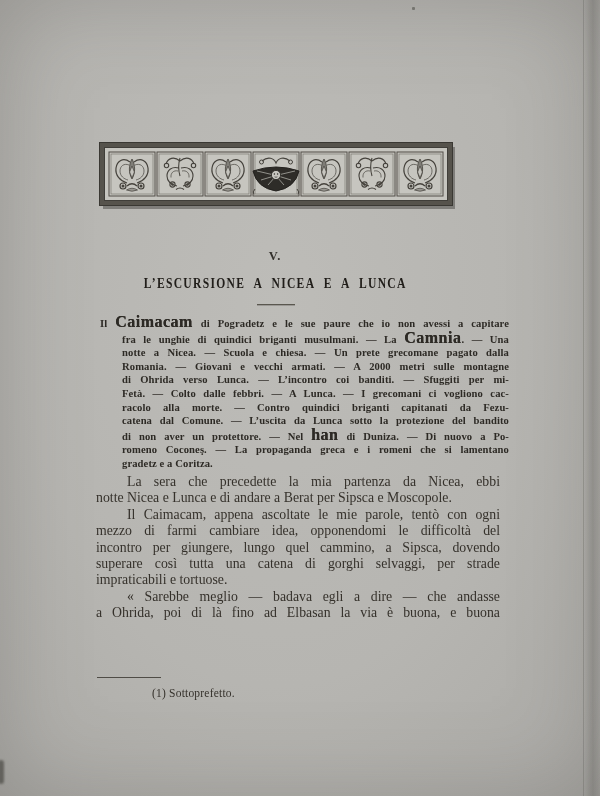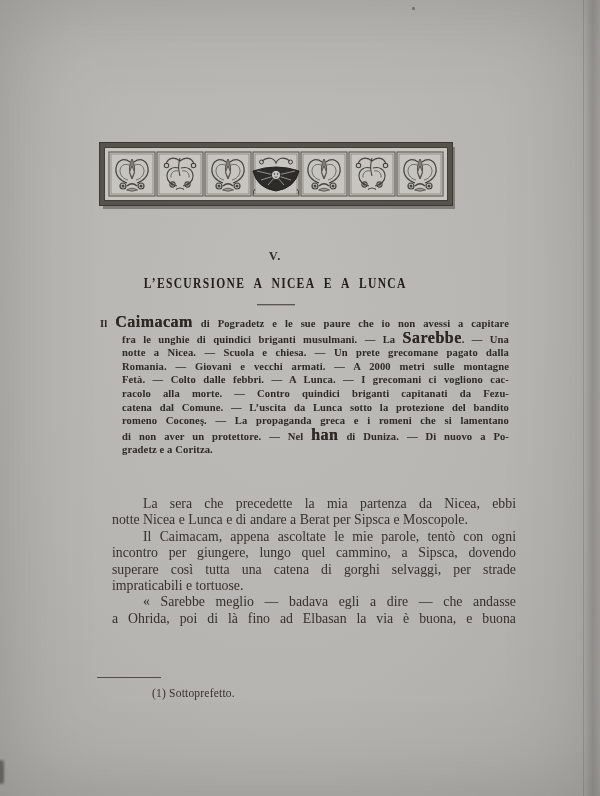--- a/index.html
+++ b/index.html
@@ -55,22 +55,22 @@
     position:absolute;left:100px;top:315px;width:409px;
     font-size:10.6px;line-height:13.6px;font-weight:bold;color:#2d2a25;
     letter-spacing:.1px;
   }
   .sline{text-align:justify;text-align-last:justify;padding-left:22px;}
   .sline.first{padding-left:0;}
   .sline.last{text-align-last:left;}
   .xb{font-size:16px;letter-spacing:.5px;text-shadow:0 0 .6px #2d2a25;}
   
   .bodytext{
-    position:absolute;left:112px;top:474px;width:404px;
-    font-size:13.8px;line-height:16.4px;color:#35312b;margin-top:22px;
+    position:absolute;left:96px;top:474px;width:404px;
+    font-size:13.8px;line-height:16.4px;color:#35312b;
   }
   .bline{text-align:justify;text-align-last:justify;}
   .bline.pfirst{text-indent:31px;}
   .bline.plast{text-align-last:left;}
   sup.fn{font-size:9px;position:relative;top:-1px;letter-spacing:0;}
   
   .foot-rule{
     position:absolute;left:97px;top:677px;width:64px;height:1px;background:#4f4c46;
   }
   .footnote{
@@ -160,35 +160,37 @@
   </div>
 
   <div class="headings">
     <div class="chapnum">V.</div>
     <h1 class="title"><span>L’ESCURSIONE A NICEA E A LUNCA</span></h1>
     <div class="title-rule"></div>
   </div>
 
   <section class="summary" id="summary">
       <div class="sline first">Il <span class="xb">Caimacam</span> di Pogradetz e le sue paure che io non avessi a capitare</div>
-      <div class="sline">fra le unghie di quindici briganti musulmani. — La <span class="xb">Sarebbe</span>. — Una</div>
+      <div class="sline">fra le unghie di quindici briganti musulmani. — La <span class="xb">Camnia</span>. — Una</div>
       <div class="sline">notte a Nicea. — Scuola e chiesa. — Un prete grecomane pagato dalla</div>
       <div class="sline">Romania. — Giovani e vecchi armati. — A 2000 metri sulle montagne</div>
+      <div class="sline">di Ohrida verso Lunca. — L’incontro coi banditi. — Sfuggiti per mi-</div>
       <div class="sline">Fetà. — Colto dalle febbri. — A Lunca. — I grecomani ci vogliono cac-</div>
       <div class="sline">racolo alla morte. — Contro quindici briganti capitanati da Fezu-</div>
       <div class="sline">catena dal Comune. — L’uscita da Lunca sotto la protezione del bandito</div>
+      <div class="sline">di non aver un protettore. — Nel <span class="xb">han</span> di Duniza. — Di nuovo a Po-</div>
       <div class="sline">romeno Coconeş. — La propaganda greca e i romeni che si lamentano</div>
-      <div class="sline">di non aver un protettore. — Nel <span class="xb">han</span> di Duniza. — Di nuovo a Po-</div>
       <div class="sline last">gradetz e a Coritza.</div>
     </section>
 
   <section class="bodytext" id="bodytext">
       <div class="bline pfirst">La sera che precedette la mia partenza da Nicea, ebbi</div>
       <div class="bline plast">notte Nicea e Lunca e di andare a Berat per Sipsca e Moscopole.</div>
       <div class="bline pfirst">Il Caimacam, appena ascoltate le mie parole, tentò con ogni</div>
+      <div class="bline">mezzo di farmi cambiare idea, opponendomi le difficoltà del</div>
       <div class="bline">incontro per giungere, lungo quel cammino, a Sipsca, dovendo</div>
       <div class="bline">superare così tutta una catena di gorghi selvaggi, per strade</div>
       <div class="bline plast">impraticabili e tortuose.</div>
       <div class="bline pfirst">« Sarebbe meglio — badava egli a dire — che andasse</div>
       <div class="bline">a Ohrida, poi di là fino ad Elbasan la via è buona, e buona</div>
     </section>
 
   <div class="foot-rule"></div>
   <div class="footnote">(1) Sottoprefetto.</div>
 

